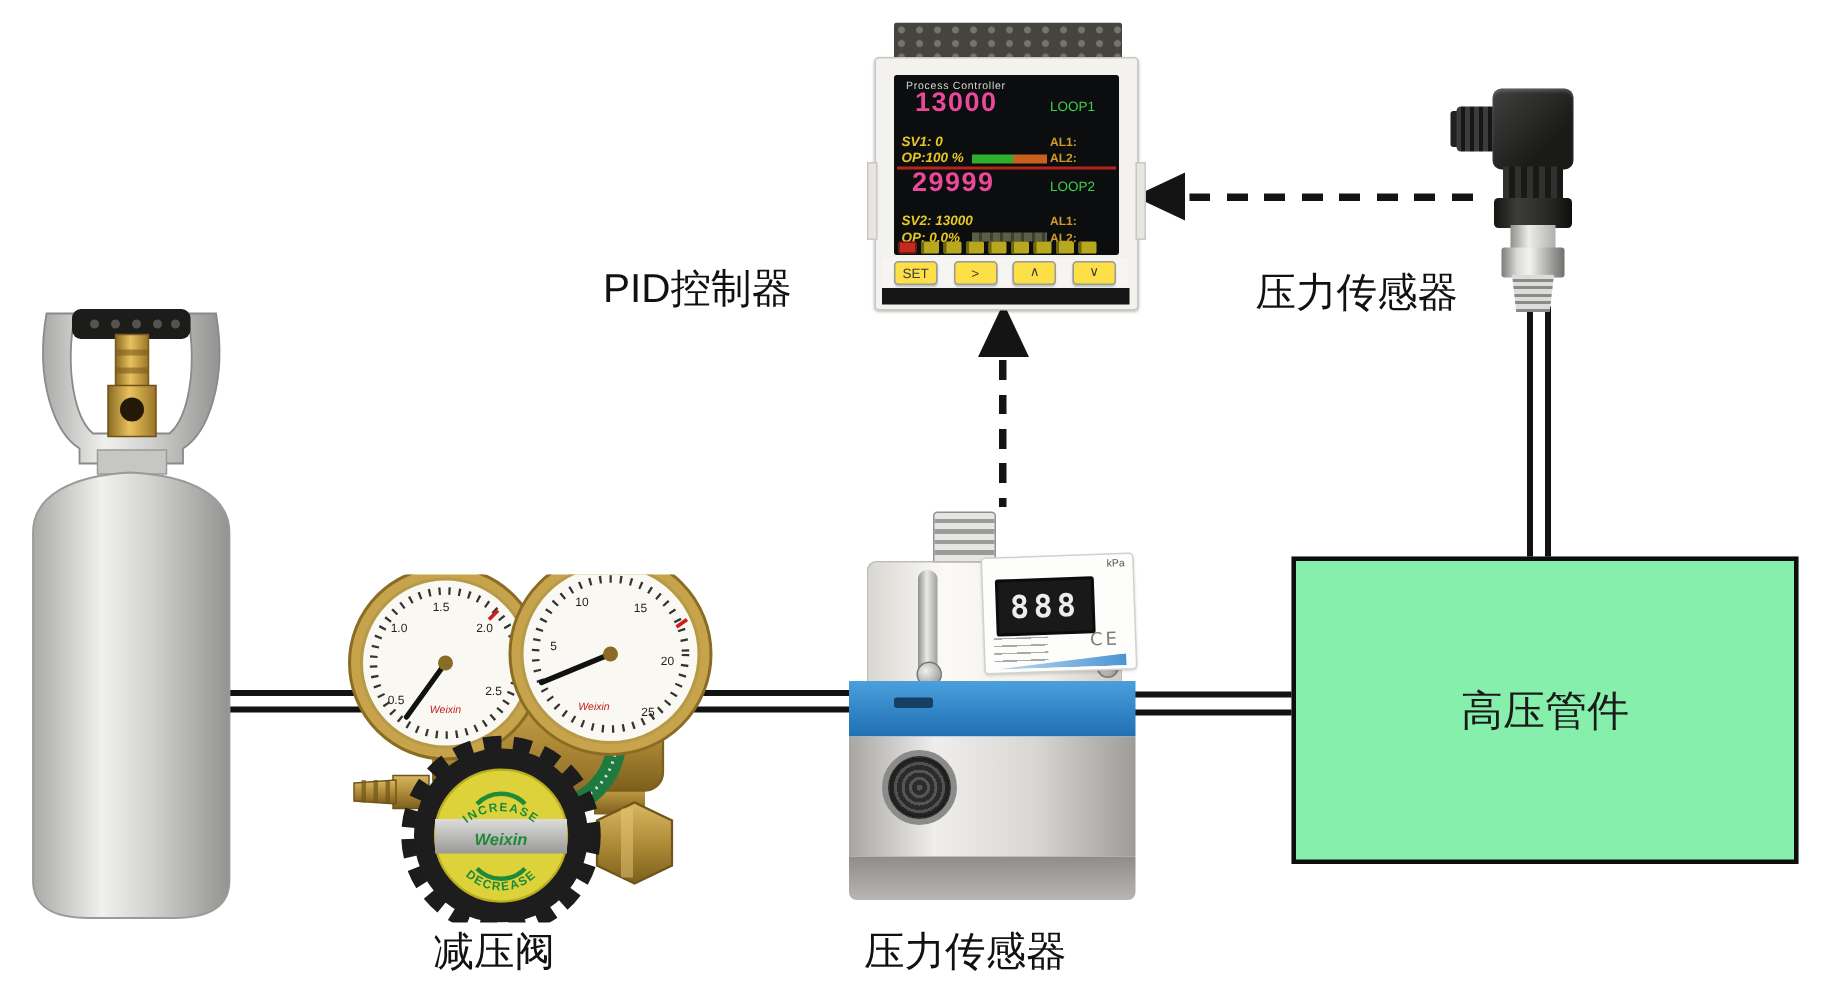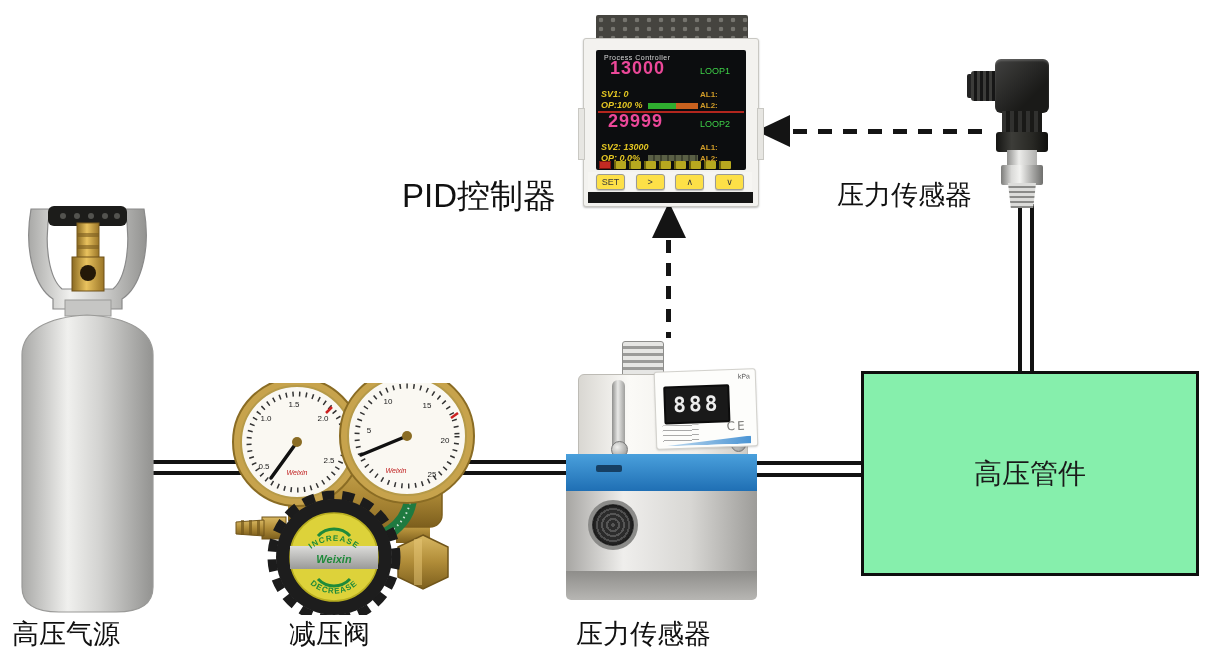--- a/index.html
+++ b/index.html
@@ -326,19 +326,18 @@
     <div class="ps-cap"></div>
     <div class="ps-gland"></div>
     <div class="ps-head"></div>
     <div class="ps-neck"></div>
     <div class="ps-hexb"></div>
     <div class="ps-sneck"></div>
     <div class="ps-shex"></div>
     <div class="ps-thread"></div>
   </div>
 
-  <div class="diagram-label" style="left:12px;top:616px;font-size:27px;">高压气源</div>
   <div class="diagram-label" style="left:289px;top:616px;font-size:27px;">减压阀</div>
   <div class="diagram-label" style="left:576px;top:616px;font-size:27px;">压力传感器</div>
-  <div class="diagram-label" style="left:402px;top:174px;font-size:33px;">PID控制器</div>
+  <div class="diagram-label" style="left:402px;top:174px;font-size:27px;">PID控制器</div>
   <div class="diagram-label" style="left:837px;top:177px;font-size:27px;">压力传感器</div>
 
 </div>
 
 </body></html>

